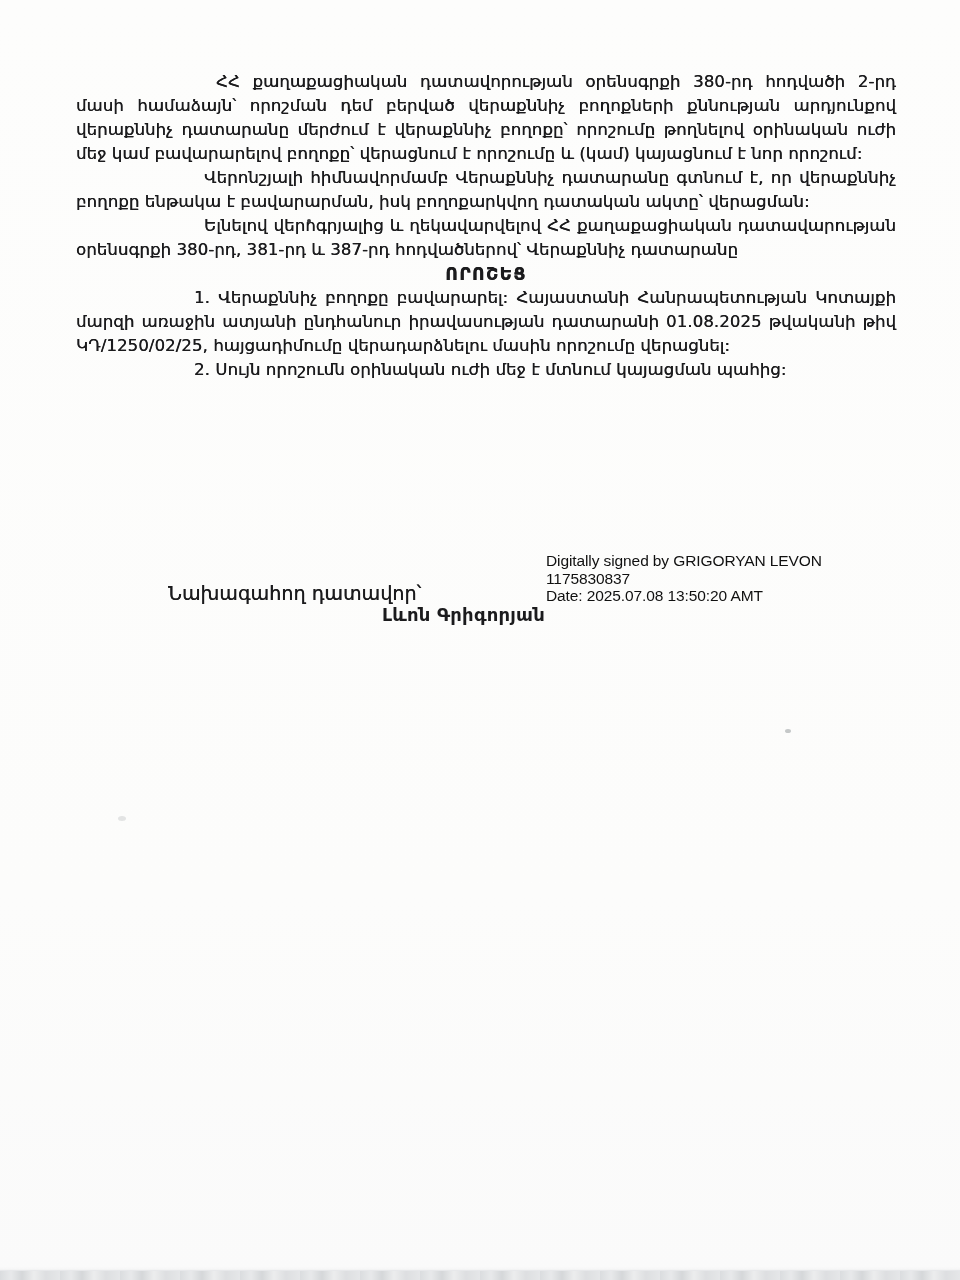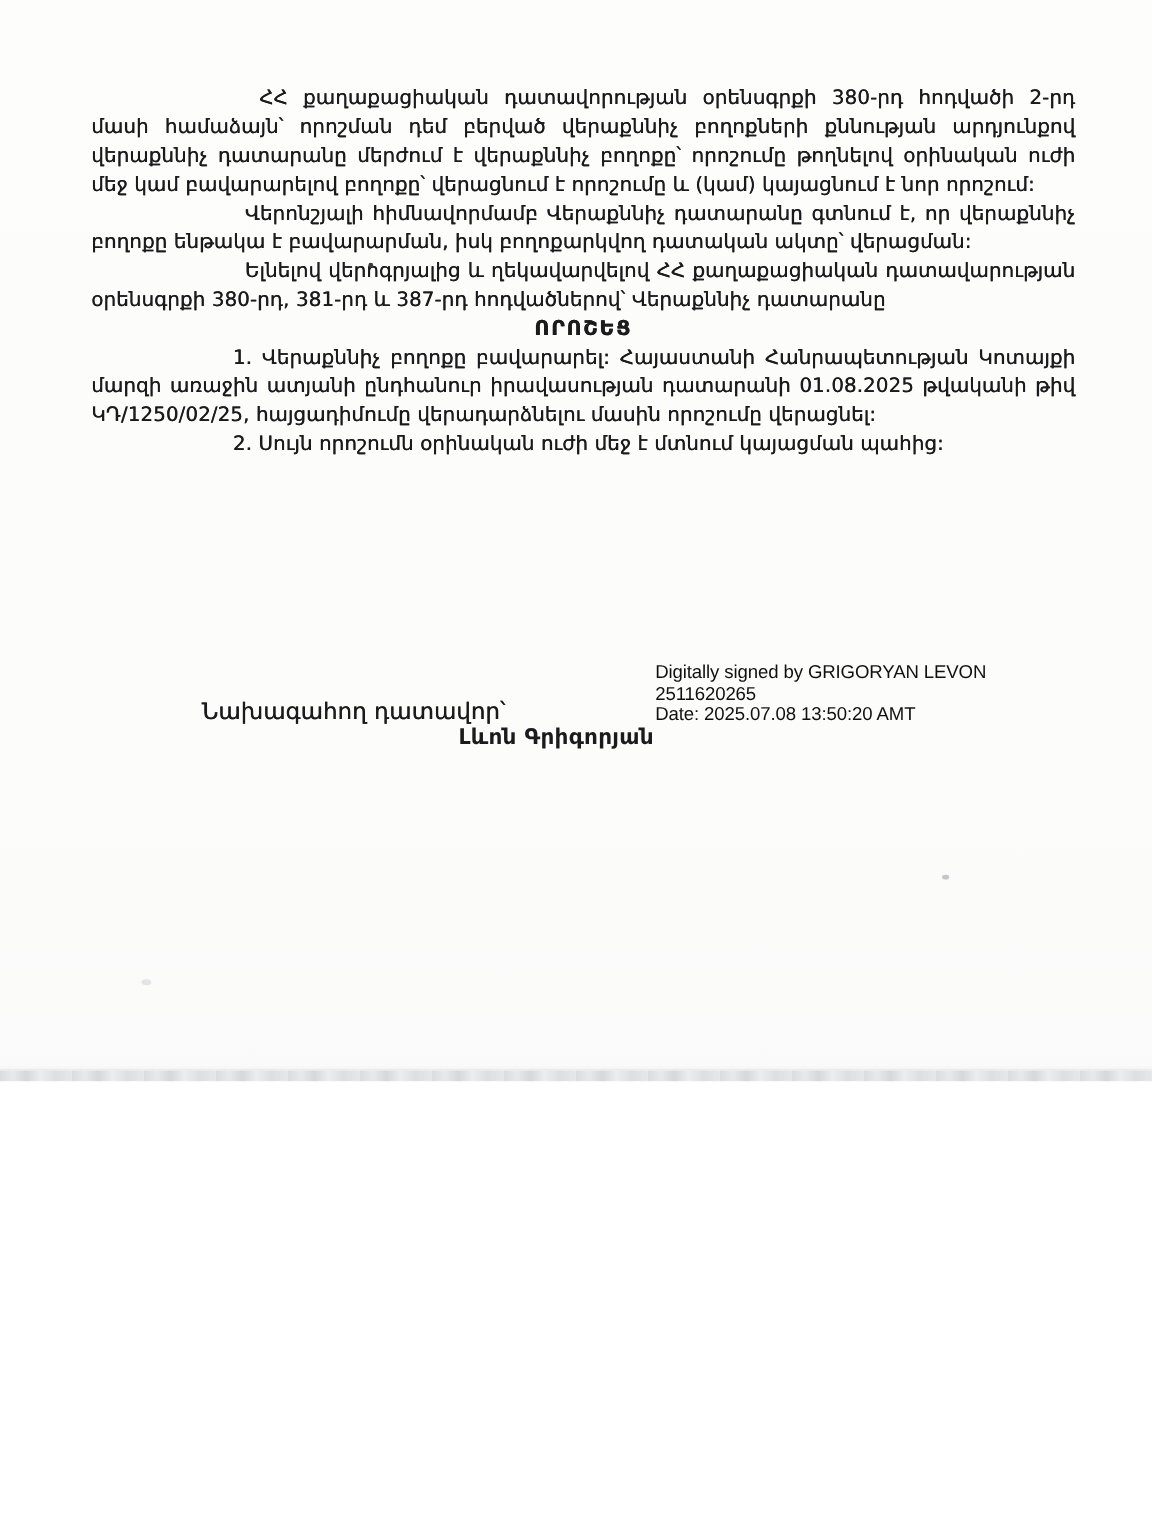--- a/index.html
+++ b/index.html
@@ -9,21 +9,21 @@
   body {
     width: 960px;
     height: 1280px;
     background: #ffffff;
     overflow: hidden;
     font-family: "DejaVu Sans", sans-serif;
   }
   .page {
     position: relative;
     width: 960px;
-    height: 901px;
+    height: 1280px;
     background: linear-gradient(180deg, #fdfdfc 0%, #fcfcfb 70%, #fafafa 100%);
     color: #1b1b1d;
   }
   .content {
     position: absolute;
     left: 76px;
     top: 70px;
     width: 820px;
     font-size: 16.5px;
     line-height: 24px;
@@ -146,21 +146,21 @@
     <p class="item-1">1. Վերաքննիչ բողոքը բավարարել: Հայաստանի Հանրապետության Կոտայքի մարզի առաջին ատյանի ընդհանուր իրավասության դատարանի 01.08.2025 թվականի թիվ ԿԴ/1250/02/25, հայցադիմումը վերադարձնելու մասին որոշումը վերացնել:</p>
     <p class="item-2">2. Սույն որոշումն օրինական ուժի մեջ է մտնում կայացման պահից:</p>
   </div>
 
   <div class="sig-label">Նախագահող դատավոր՝</div>
 
   <div class="sig-name">Լևոն Գրիգորյան</div>
 
   <div class="digsig">
     <div>Digitally signed by GRIGORYAN LEVON</div>
-    <div>2511620265</div>
+    <div>1175830837</div>
     <div>Date: 2025.07.08 13:50:20 AMT</div>
   </div>
 
   <div class="artifact-dot"></div>
   <div class="artifact-speck"></div>
   <div class="artifact-smudge"></div>
   <div class="scan-edge-bottom"></div>
 
 </div>
 

